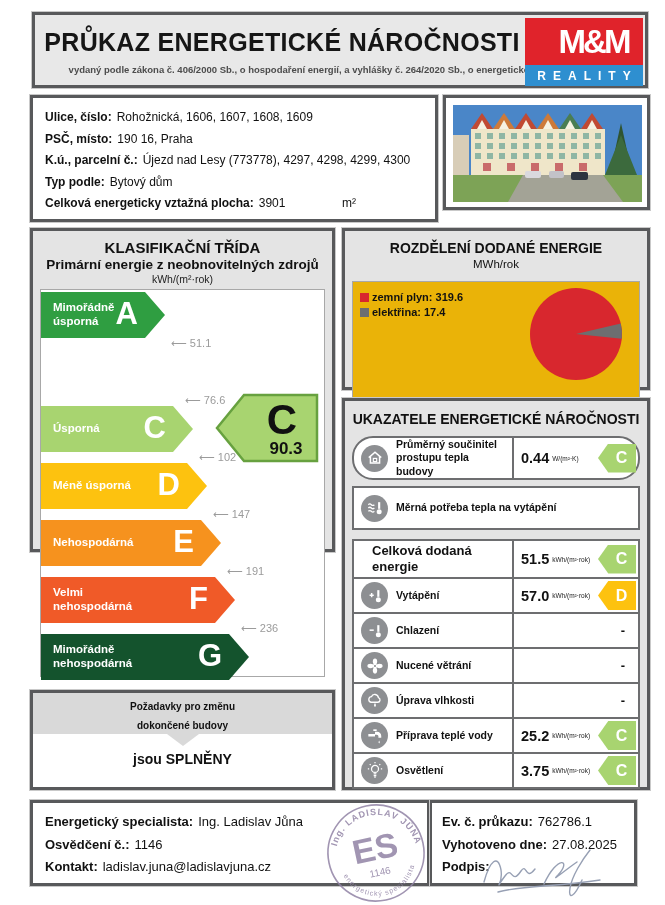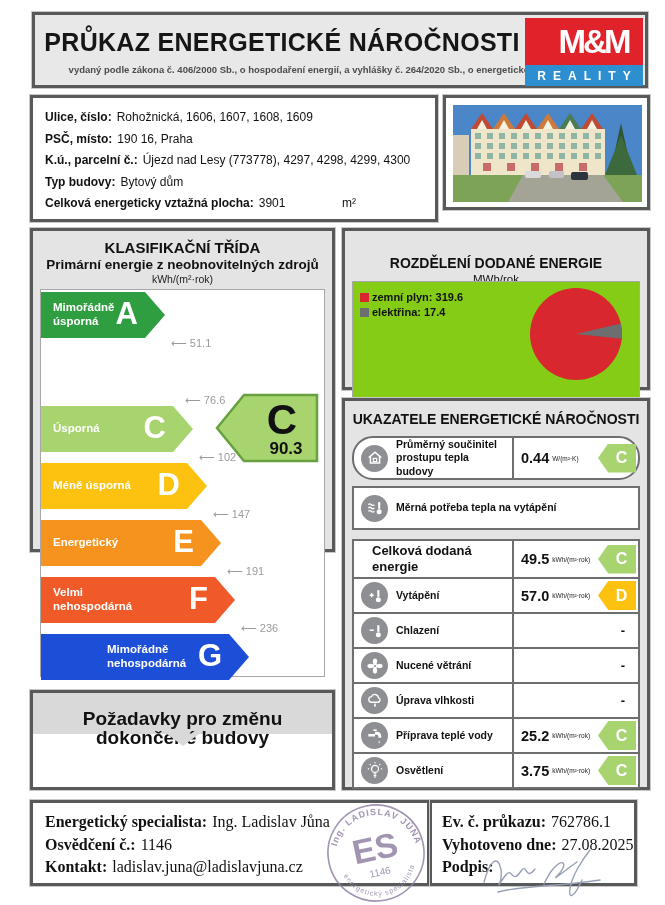--- a/index.html
+++ b/index.html
@@ -43,23 +43,23 @@
      clip-path:polygon(0 0, calc(100% - 20px) 0, 100% 50%, calc(100% - 20px) 100%, 0 100%); }
   .arrow .a-label { font-weight:bold; font-size:11.5px; line-height:1.2; padding-left:12px; max-width:100px; }
   .arrow .a-letter { position:absolute; right:27px; top:50%; transform:translateY(-52%); font-size:31px; font-weight:bold; }
   .threshold { position:absolute; top:46px; font-size:11px; color:#9b9b9b; line-height:11px;margin-left:38px; }
   .w-a{width:124px}.w-b{width:138px}.w-c{width:152px}.w-d{width:166px}.w-e{width:180px}.w-f{width:194px}.w-g{width:208px}
   .t-a{left:92px}.t-b{left:106px}.t-c{left:120px}.t-d{left:134px}.t-e{left:148px}.t-f{left:162px}
   #rating-arrow { position:absolute; right:4px; top:102px; width:106px; height:72px; }
 
   
   #split-panel { left:342px; top:228px; width:308px; height:162px; background:#e4e4e4; text-align:center; }
-  #split-panel .p-title { font-size:14px; font-weight:bold; margin-top:24px; }
+  #split-panel .p-title { font-size:14px; font-weight:bold; margin-top:9px; }
   #split-panel .p-unit { font-size:11.5px; margin-top:2px; }
-  #split-chart { position:absolute; left:7px; top:50px; width:288px; height:121px; background:#84cc16; border:1px solid #a8a8a8; text-align:left; }
+  #split-chart { position:absolute; left:7px; top:50px; width:288px; height:121px; background:#eab308; border:1px solid #a8a8a8; text-align:left; }
   .legend { padding:8px 0 0 7px; }
   .legend-row { display:flex; align-items:center; font-size:11px; font-weight:bold; line-height:15px; }
   .legend-row .sw { width:9px; height:9px; margin-right:3px; display:inline-block; }
   #pie-svg { position:absolute; right:8px; top:3px; }
 
   
   #ind-panel { left:342px; top:398px; width:308px; height:392px; background:#e4e4e4; }
   #ind-panel .p-title { font-size:14px; font-weight:bold; text-align:center; margin:10px 0 9px; }
   .ind-rows { padding:0 7px; }
   .ind-row { display:flex; align-items:center; background:#fff; border:2px solid #6d6e70; height:44px; }
@@ -74,30 +74,30 @@
      display:flex; align-items:center; position:relative; }
   .ind-val { font-weight:bold; font-size:14.5px; margin-left:7px; }
   .ind-unit { font-size:6.5px; color:#222; margin-left:3px; }
   .dash .ind-val { margin-left:auto; margin-right:13px; font-size:13px; }
   .badge { margin-left:auto; margin-right:2px; width:38px; height:29px; color:#fff; font-weight:bold; font-size:16px;
      display:flex; align-items:center; justify-content:center; padding-left:9px;
      clip-path:polygon(0 50%, 27% 0, 100% 0, 100% 100%, 27% 100%); }
 
   
   #req-box { left:30px; top:690px; width:305px; height:100px; }
-  #req-head { position:relative; background:#d9d9d9; height:41px; text-align:center; padding-top:16px;
-     font-size:19px; font-weight:bold; line-height:19px; }
+  #req-head { position:relative; background:#d9d9d9; height:41px; text-align:center; padding-top:4px;
+     font-size:10px; font-weight:bold; line-height:19px; }
   #req-head::after { content:""; position:absolute; left:50%; bottom:-12px; transform:translateX(-50%);
      border-left:16px solid transparent; border-right:16px solid transparent; border-top:12px solid #d9d9d9; }
   #req-result { text-align:center; font-size:14px; font-weight:bold; margin-top:17px; }
 
   
   #foot-left { left:30px; top:800px; width:400px; height:86px; padding:8px 12px; }
   #foot-right { left:430px; top:800px; width:207px; height:86px; padding:8px 10px; border-left-width:2px; }
-  .foot-row { font-size:16px; line-height:22.5px; white-space:nowrap;font-family:Liberation Serif, serif; }
+  .foot-row { font-size:13px; line-height:22.5px; white-space:nowrap; }
   .foot-row .lbl { font-weight:bold; }
   .foot-row .val { margin-left:5px; }
   #stamp { position:absolute; left:322px; top:800px; z-index:6; opacity:.85; }
   #signature { position:absolute; left:478px; top:840px; z-index:6; }
 
   svg text { font-family:"Liberation Sans", sans-serif; }
 </style>
 </head>
 <body>
 
@@ -116,21 +116,21 @@
     <div class="info-row">
       <span class="lbl">Ulice, číslo:</span><span class="val">Rohožnická, 1606, 1607, 1608, 1609</span>
     </div>
     <div class="info-row">
       <span class="lbl">PSČ, místo:</span><span class="val">190 16, Praha</span>
     </div>
     <div class="info-row">
       <span class="lbl">K.ú., parcelní č.:</span><span class="val">Újezd nad Lesy (773778), 4297, 4298, 4299, 4300</span>
     </div>
     <div class="info-row">
-      <span class="lbl">Typ budovy:</span><span class="val">Bytový dům</span>
+      <span class="lbl">Typ podle:</span><span class="val">Bytový dům</span>
     </div>
     <div class="info-row">
       <span class="lbl">Celková energeticky vztažná plocha:</span><span class="val">3901</span><span class="unit">m²</span>
     </div>
   </div>
 
   <div id="photo-box" class="box">
     <svg width="189" height="97" viewBox="0 0 189 97">
       <rect x="0" y="0" width="189" height="97" fill="#4a86c8"></rect>
       <rect x="0" y="30" width="16" height="40" fill="#d8cdb7"></rect>
@@ -229,36 +229,36 @@
       <div class="scale-row">
         <div class="arrow w-d" style="background-color: rgb(253, 194, 15);">
           <span class="a-label">Méně úsporná</span>
           <span class="a-letter">D</span>
         </div>
         <div class="threshold t-d"><span>⟵</span> <span>147</span></div>
       </div>
 
       <div class="scale-row">
         <div class="arrow w-e" style="background-color: rgb(246, 146, 30);">
-          <span class="a-label">Energetický</span>
+          <span class="a-label">Nehospodárná</span>
           <span class="a-letter">E</span>
         </div>
         <div class="threshold t-e"><span>⟵</span> <span>191</span></div>
       </div>
 
       <div class="scale-row">
         <div class="arrow w-f" style="background-color: rgb(240, 90, 40);">
           <span class="a-label">Velmi nehospodárná</span>
           <span class="a-letter">F</span>
         </div>
         <div class="threshold t-f"><span>⟵</span> <span>236</span></div>
       </div>
 
       <div class="scale-row">
-        <div class="arrow w-g" style="background-color: #1d4ed8; justify-content: center;">
+        <div class="arrow w-g" style="background-color: #14532d;">
           <span class="a-label">Mimořádně nehospodárná</span>
           <span class="a-letter">G</span>
         </div>
       </div>
 
       <svg id="rating-arrow" viewBox="0 0 106 72">
         <polygon points="3,36 30,3 103,3 103,69 30,69" stroke="#67a13f" stroke-width="2.5" fill="#a8d470"></polygon>
         <text x="68" y="42" text-anchor="middle" font-size="42" font-weight="bold" fill="#111">C</text>
         <text x="72" y="62" text-anchor="middle" font-size="17" font-weight="bold" fill="#111">90.3</text>
       </svg>
@@ -317,21 +317,21 @@
               <line x1="17" y1="5" x2="17" y2="13" stroke-width="2.6"></line>
               <circle cx="17" cy="16.5" r="3" fill="#fff" stroke="none"></circle>
             </svg>
         </span>
         <span class="ind-label">Měrná potřeba tepla na vytápění</span>
       </div>
 
       <div class="ind-row compact" style="height:40px">
         <span class="ind-label big">Celková dodaná energie</span>
         <span class="ind-val-cell">
-          <span class="ind-val">49.5</span>
+          <span class="ind-val">51.5</span>
           <span class="ind-unit">kWh/(m²·rok)</span>
           <span class="badge" style="background-color: rgb(168, 212, 112);">
               <span>C</span>
             </span>
         </span>
       </div>
 
       <div class="ind-row compact">
         <span class="icon-circle">
           <svg width="20" height="20" viewBox="0 0 24 24" fill="none" stroke="#fff" stroke-width="1.8">
@@ -432,20 +432,21 @@
       </div>
 
     </div>
   </div>
 
   <div id="req-box" class="box">
     <div id="req-head">
       <div>Požadavky pro změnu</div>
       <div>dokončené budovy</div>
     </div>
+    <div id="req-result">jsou SPLNĚNY</div>
   </div>
 
   <div id="foot-left" class="box">
     <div class="foot-row">
       <span class="lbl">Energetický specialista:</span><span class="val">Ing. Ladislav Jůna</span>
     </div>
     <div class="foot-row">
       <span class="lbl">Osvědčení č.:</span><span class="val">1146</span>
     </div>
     <div class="foot-row">

